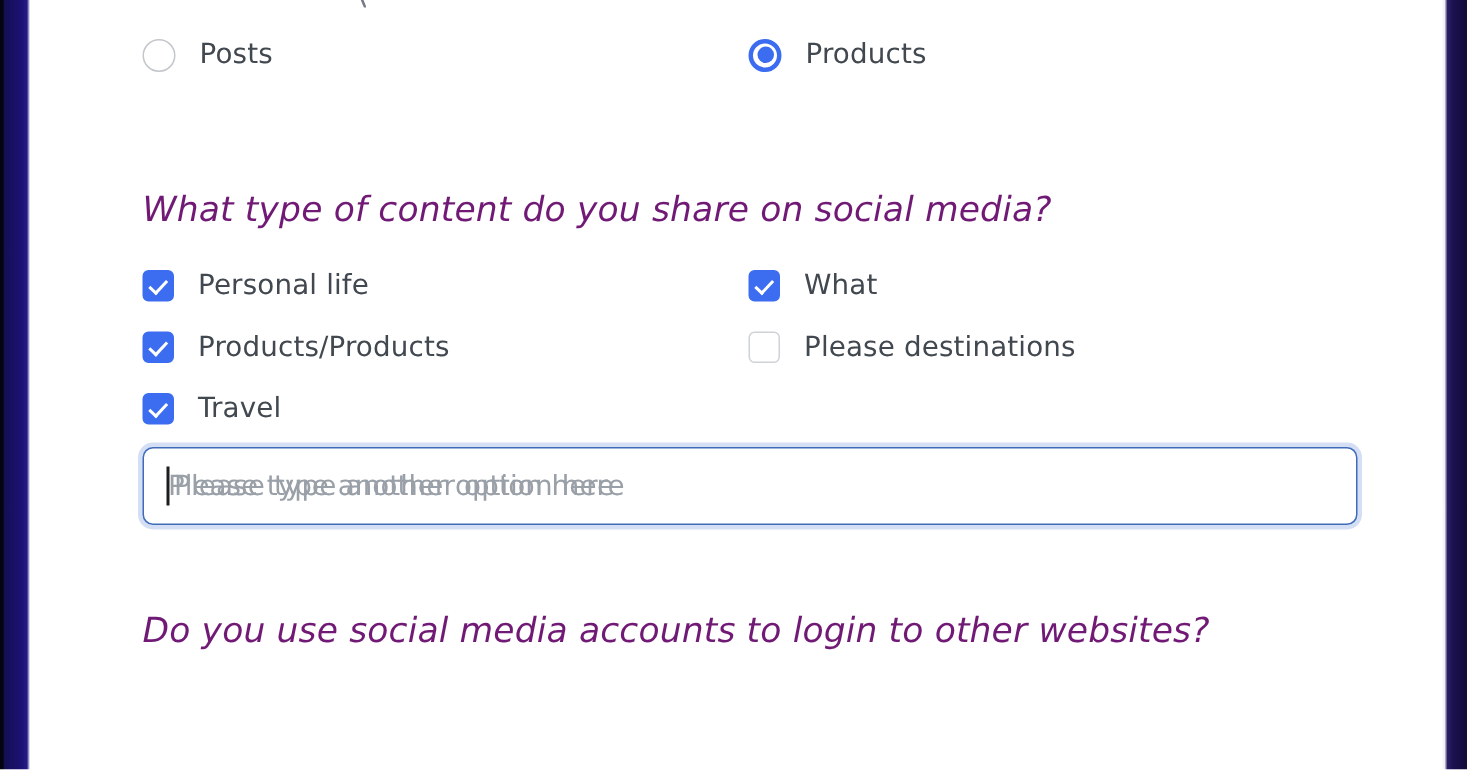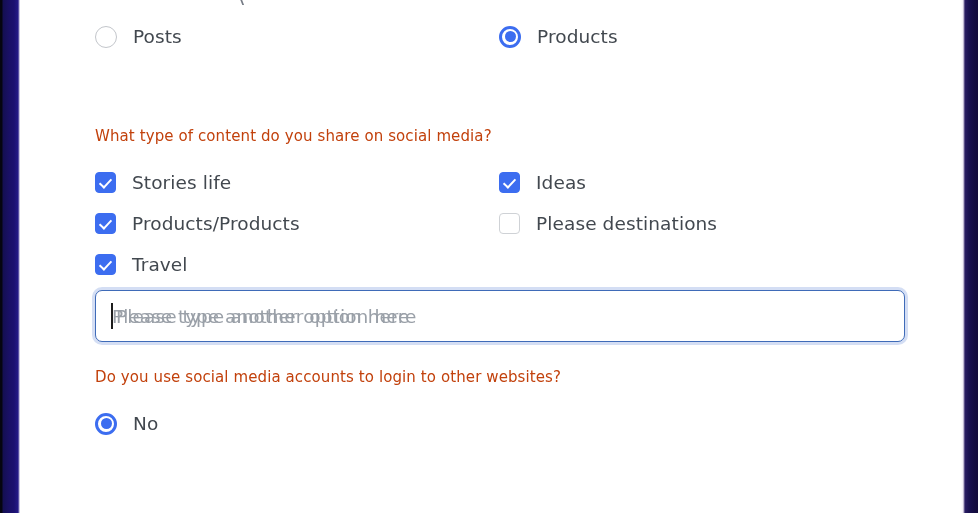--- a/index.html
+++ b/index.html
@@ -68,24 +68,25 @@
     height: 5px;
     color: #5e6470;
     font-size: 19px;
     line-height: 5px;
     overflow: hidden;
     opacity: .85;
   }
 
   
   .question {
-    font-size: 15px;
-    color: #c2410c;
+    font-size: 23px;
+    color: #701a75;
     letter-spacing: .1px;
     white-space: nowrap;
+    font-style: italic;
   }
 
   
   .options-grid {
     display: grid;
     grid-template-columns: 404px 404px;
     row-gap: 0px;
   }
   .option {
     display: flex;
@@ -233,26 +234,26 @@
       </div>
 
     </div>
 
     <div class="question" style="margin-top:70px;">What type of content do you share on social media?</div>
 
     <div class="options-grid" style="margin-top:17px;">
 
       <div class="option">
         <span class="checkbox checked"></span>
-        <span class="option-label">Stories life</span>
-      </div>
-
-      <div class="option">
-        <span class="checkbox checked"></span>
-        <span class="option-label">Ideas</span>
+        <span class="option-label">Personal life</span>
+      </div>
+
+      <div class="option">
+        <span class="checkbox checked"></span>
+        <span class="option-label">What</span>
       </div>
 
       <div class="option">
         <span class="checkbox checked"></span>
         <span class="option-label">Products/Products</span>
       </div>
 
       <div class="option">
         <span class="checkbox"></span>
         <span class="option-label">Please destinations</span>
@@ -264,26 +265,22 @@
       </div>
 
     </div>
 
     <div class="other-input-wrap">
       <input class="other-input" type="text" value="" placeholder="Please type another option here" style="">
       <span class="caret"></span>
       <span class="placeholder-text">Please type another option here</span>
     </div>
 
-    <div class="question" style="margin-top:26px;">Do you use social media accounts to login to other websites?</div>
+    <div class="question" style="margin-top:58px;">Do you use social media accounts to login to other websites?</div>
 
     <div class="options-grid" style="margin-top:17px;">
 
 
-      <div class="option">
-        <span class="radio checked"></span>
-        <span class="option-label">No</span>
-      </div>
 
     </div>
 
   </div>
 </div>
 
 </body></html>

